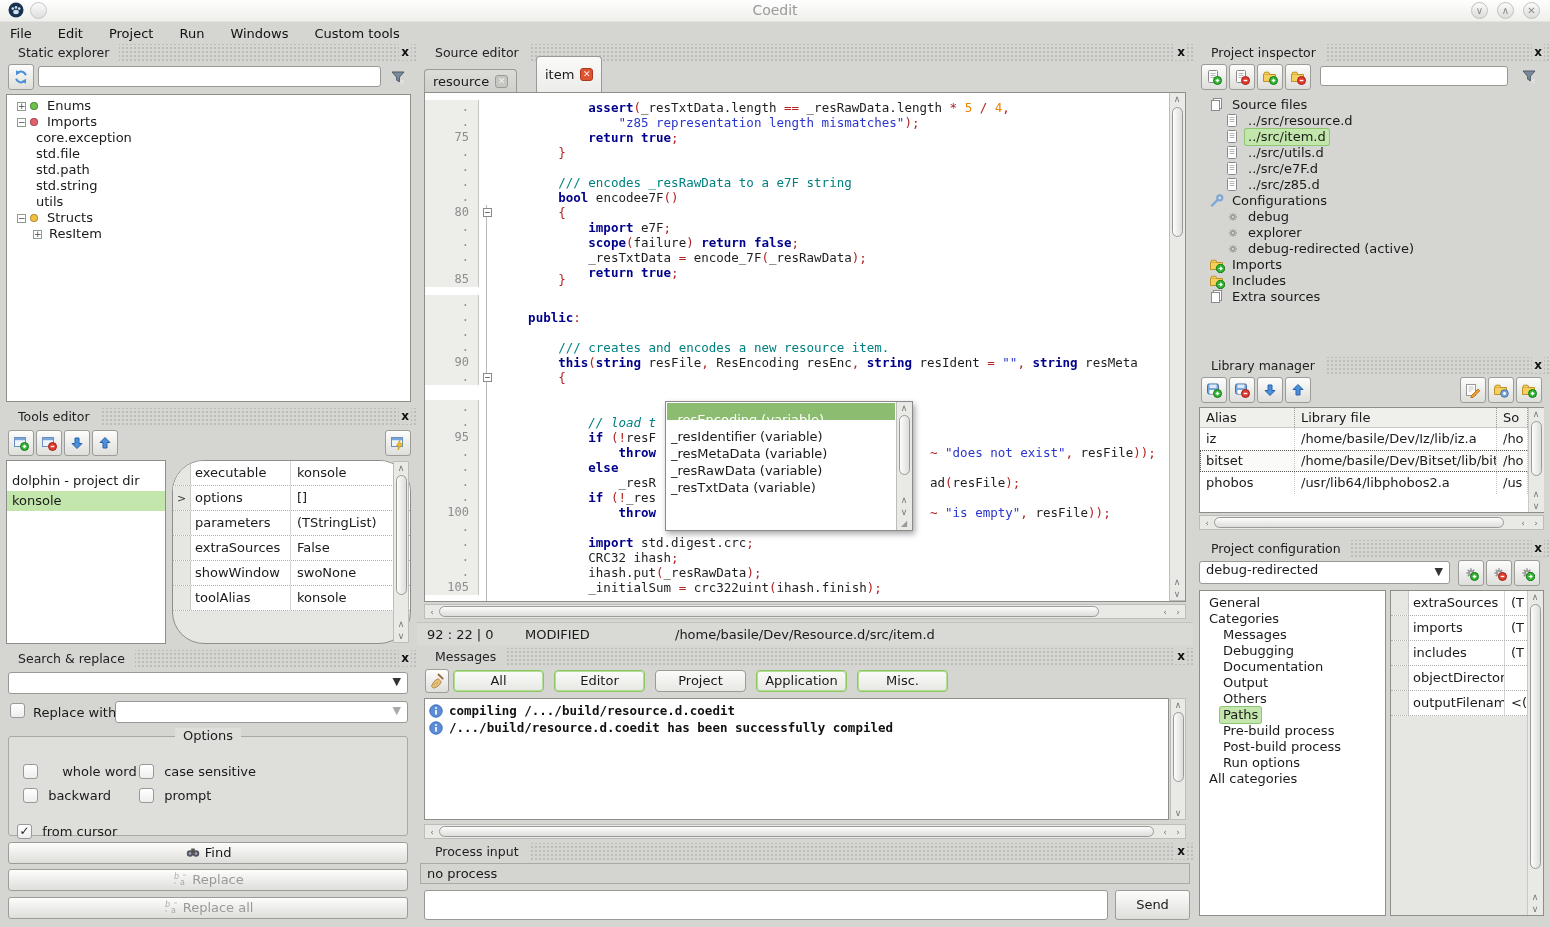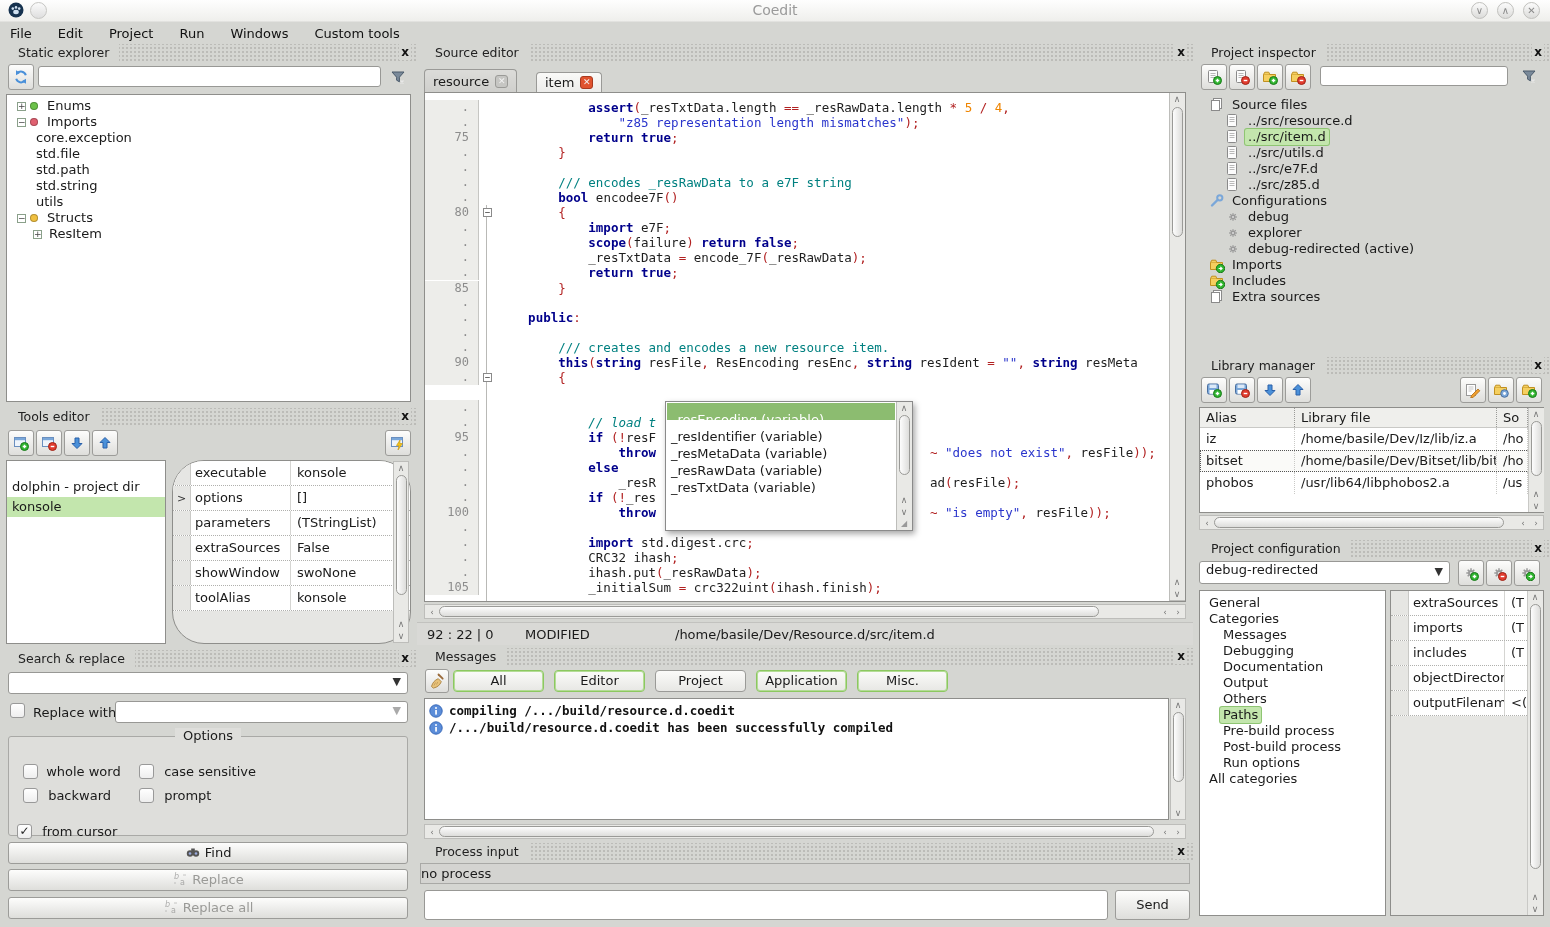--- a/index.html
+++ b/index.html
@@ -72,21 +72,21 @@
   .c-s{color:#2a35cc;}
   .c-c{color:#008080;}
   .c-ci{color:#008080;font-style:italic;}
   .c-n{color:#ef8500;}
   .c-p{color:#b22222;}
   .c-b{color:#1e1e1e;background:#e2e2df;box-shadow:0 0 0 1px #9a9a97;}
   .foldline{position:absolute;left:61px;top:0;bottom:0;width:1px;background:#b9b9b6;}
   
   .tab{position:absolute;bottom:0;display:flex;align-items:center;gap:6px;padding:0 8px;
     border:1px solid #9a9a97;border-bottom:none;border-radius:4px 4px 0 0;background:linear-gradient(#dcdcd9,#cfcfcc);height:23px;}
-  .tab.active{background:linear-gradient(#fafaf8,#ececea);height:20px;}
+  .tab.active{background:linear-gradient(#fafaf8,#ececea);height:36px;}
   .tabx{width:13px;height:13px;border-radius:3px;background:#c6c6c3;border:1px solid #9a9a97;
     color:#f2f2f2;font-size:9px;line-height:11px;text-align:center;font-weight:bold;}
   .tabx.red{background:#e0532f;border-color:#a83a20;}
   
   .popup{position:absolute;width:248px;height:130px;background:#fff;border:1px solid #8a8a8a;
     box-shadow:2px 3px 6px rgba(0,0,0,.35);z-index:30;}
   .pitem{height:17px;line-height:17px;padding:8px 4px;white-space:nowrap;font-size:13px;}
   .pitem.sel{background:#8cbc70;color:#fff;}
   
   .fbtn{height:22px;width:91px;background:linear-gradient(#fbfbf9,#e7e7e4);border:1px solid #8cc860;
@@ -219,21 +219,21 @@
           <polygon points="8,2.5 13,7.5 10,7.5 10,13 6,13 6,7.5 3,7.5" fill="#4a90d9" stroke="#2a60a9"></polygon>
         </svg>
       </span>
     <span class="tbtn btn" style="left:385px;top:22px;">
         <svg width="16" height="16" viewBox="0 0 16 16" xmlns="http://www.w3.org/2000/svg">
           <rect x="1.5" y="2.5" width="11" height="9" fill="#eef4fb" stroke="#6a8fbf"></rect>
           <rect x="2" y="3" width="10" height="2.2" fill="#7aa7d9"></rect>
           <polygon points="10,5 6.5,10.5 9,10.5 8,15 12.5,8.5 9.8,8.5" fill="#f5c518" stroke="#c89a10" stroke-width=".7"></polygon>
         </svg>
       </span>
-    <div class="wbox" style="position:absolute;left:6px;top:52px;width:160px;height:184px;padding-top:16px;" id="tools-list">
+    <div class="wbox" style="position:absolute;left:6px;top:52px;width:160px;height:184px;padding-top:10px;" id="tools-list">
         <div style="height:20px;line-height:20px;padding-left:5px;">dolphin - project dir</div>
         <div style="height:20px;line-height:20px;padding-left:5px;background:#c3e6ad;">konsole</div>
       </div>
     <div class="grid" style="left:172px;top:52px;width:239px;height:184px;border-radius:32px;" id="tools-grid">
         <div class="grow">
       <div class="gm"></div>
       <div class="gl" style="width:100px">executable</div>
       <div class="gv">konsole</div>
     </div>
         <div class="grow">
@@ -278,21 +278,21 @@
     <span class="chk" style="position:absolute;left:10px;top:53px;"></span>
     <span style="position:absolute;left:33px;top:55px;">Replace with</span>
     <div class="combo" style="position:absolute;left:115px;top:51px;width:293px;height:22px;">
       <span class="val"></span><span class="arr lt">▼</span>
     </div>
     <div class="gbox" style="left:8px;top:86px;width:400px;height:100px;">
       <div class="gtitle"><span>Options</span></div>
       <div id="search-options">
           <span style="position:absolute;left:14px;top:26px;">
        <span class="chk"></span>
-       <span style="margin-left:4px;vertical-align:middle;">whole word</span></span>
+       <span style="margin-left:20px;vertical-align:middle;">whole word</span></span>
           <span style="position:absolute;left:130px;top:26px;">
        <span class="chk"></span>
        <span style="margin-left:6px;vertical-align:middle;">case sensitive</span></span>
           <span style="position:absolute;left:14px;top:50px;">
        <span class="chk"></span>
        <span style="margin-left:6px;vertical-align:middle;">backward</span></span>
           <span style="position:absolute;left:130px;top:50px;">
        <span class="chk"></span>
        <span style="margin-left:6px;vertical-align:middle;">prompt</span></span>
           <span style="position:absolute;left:8px;top:86px;">
@@ -384,21 +384,21 @@
      <span class="fold"></span>
      <span class="ctext"><span class="c-i">            </span><span class="c-k">scope</span><span class="c-p">(</span><span class="c-i">failure</span><span class="c-p">)</span><span class="c-i"> </span><span class="c-k">return</span><span class="c-i"> </span><span class="c-k">false</span><span class="c-p">;</span></span></div>
           <div class="cline" style="top:157px;position:absolute;left:0;right:0;">
      <span class="gut">.</span>
      <span class="fold"></span>
      <span class="ctext"><span class="c-i">            _resTxtData </span><span class="c-p">=</span><span class="c-i"> encode_7F</span><span class="c-p">(</span><span class="c-i">_resRawData</span><span class="c-p">);</span></span></div>
           <div class="cline" style="top:172px;position:absolute;left:0;right:0;">
      <span class="gut">.</span>
      <span class="fold"></span>
      <span class="ctext"><span class="c-i">            </span><span class="c-k">return</span><span class="c-i"> </span><span class="c-k">true</span><span class="c-p">;</span></span></div>
-          <div class="cline" style="top:188px;position:absolute;left:0;right:0;">
+          <div class="cline" style="top:179px;position:absolute;left:0;right:0;">
      <span class="gut">85</span>
      <span class="fold"></span>
      <span class="ctext"><span class="c-i">        </span><span class="c-p">}</span></span></div>
           <div class="cline" style="top:202px;position:absolute;left:0;right:0;">
      <span class="gut">.</span>
      <span class="fold"></span>
      <span class="ctext"></span></div>
           <div class="cline" style="top:217px;position:absolute;left:0;right:0;">
      <span class="gut">.</span>
      <span class="fold"></span>
@@ -550,21 +550,21 @@
     <div class="hsb" style="left:7px;top:176px;width:762px;">
       <span class="sba" style="left:0;top:1px;">‹</span>
       <div class="hth" style="left:14px;width:715px;"></div>
       <span class="sba" style="right:13px;top:1px;">‹</span>
       <span class="sba" style="right:0;top:1px;">›</span>
     </div>
   </div>
 
   <div class="panel" style="left:417px;top:843px;width:776px;height:84px;">
     <div class="hdr"><span class="t">Process input</span><span class="x">x</span></div>
-    <div class="graybar" style="position:absolute;left:3px;top:20px;right:3px;height:21px;line-height:19px;">no process</div>
+    <div class="graybar" style="position:absolute;left:3px;top:20px;right:3px;height:21px;line-height:19px;padding-left:6px;">no process</div>
     <input class="input" style="position: absolute; left: 7px; top: 47px; width: 684px; height: 30px;" value="">
     <div class="btn" style="position:absolute;left:698px;top:47px;width:75px;height:30px;text-align:center;line-height:28px;"><span>Send</span></div>
   </div>
 
   <div class="panel" style="left:1193px;top:44px;width:357px;height:313px;">
     <div class="hdr"><span class="t">Project inspector</span><span class="x">x</span></div>
     <span class="tbtn btn" style="left:8px;top:20px;">
         <svg width="16" height="16" viewBox="0 0 16 16" xmlns="http://www.w3.org/2000/svg">
           <rect x="2.5" y="1.5" width="9" height="12" rx="1" fill="#fcfcfc" stroke="#8a8a8a"></rect>
           <path d="M4.5 4.5h5M4.5 6.5h5M4.5 8.5h5" stroke="#b9b9b9"></path>

